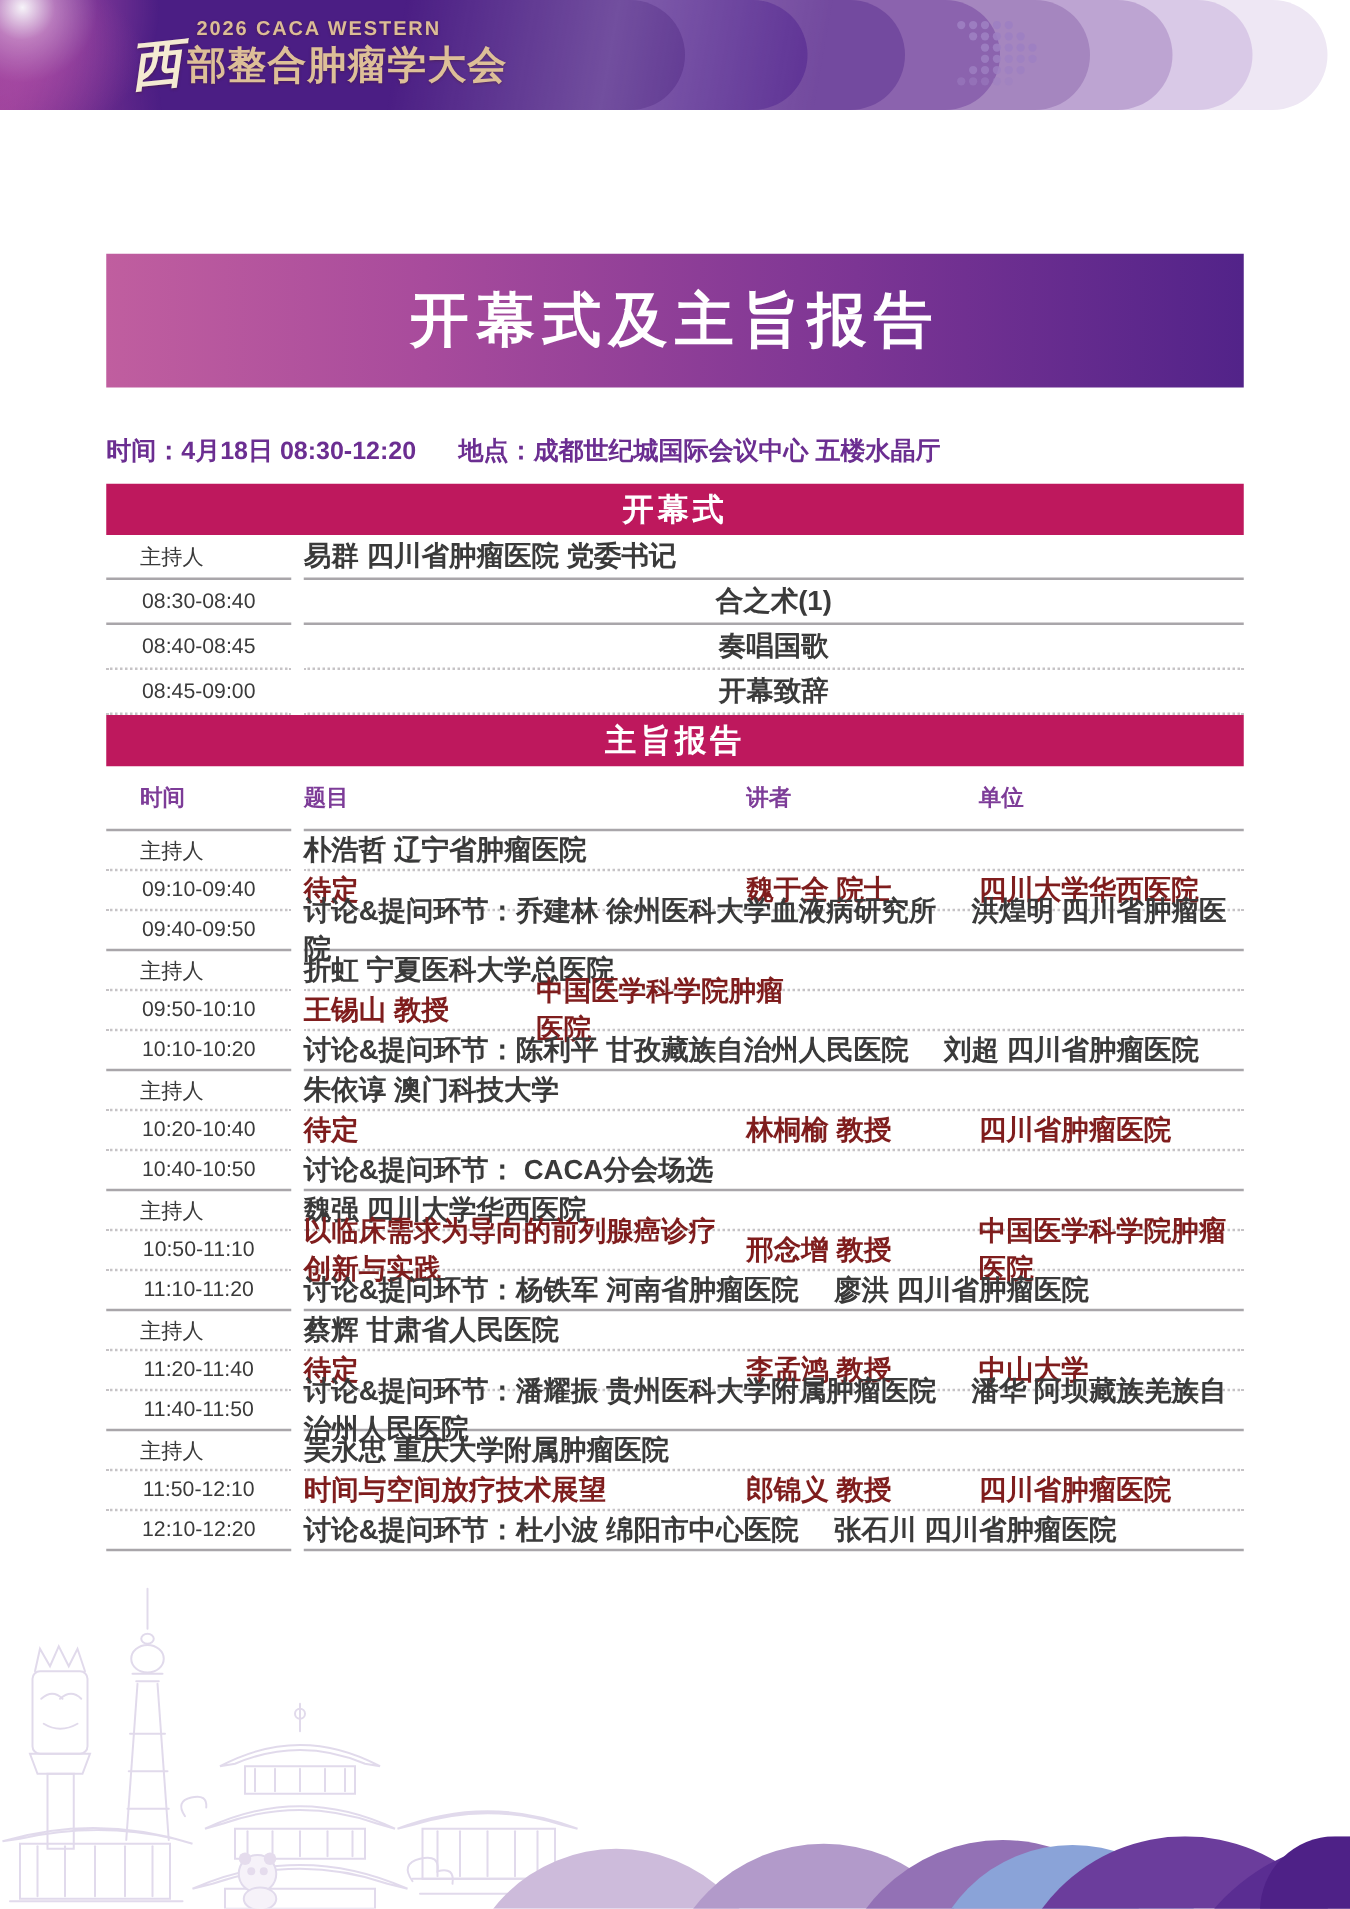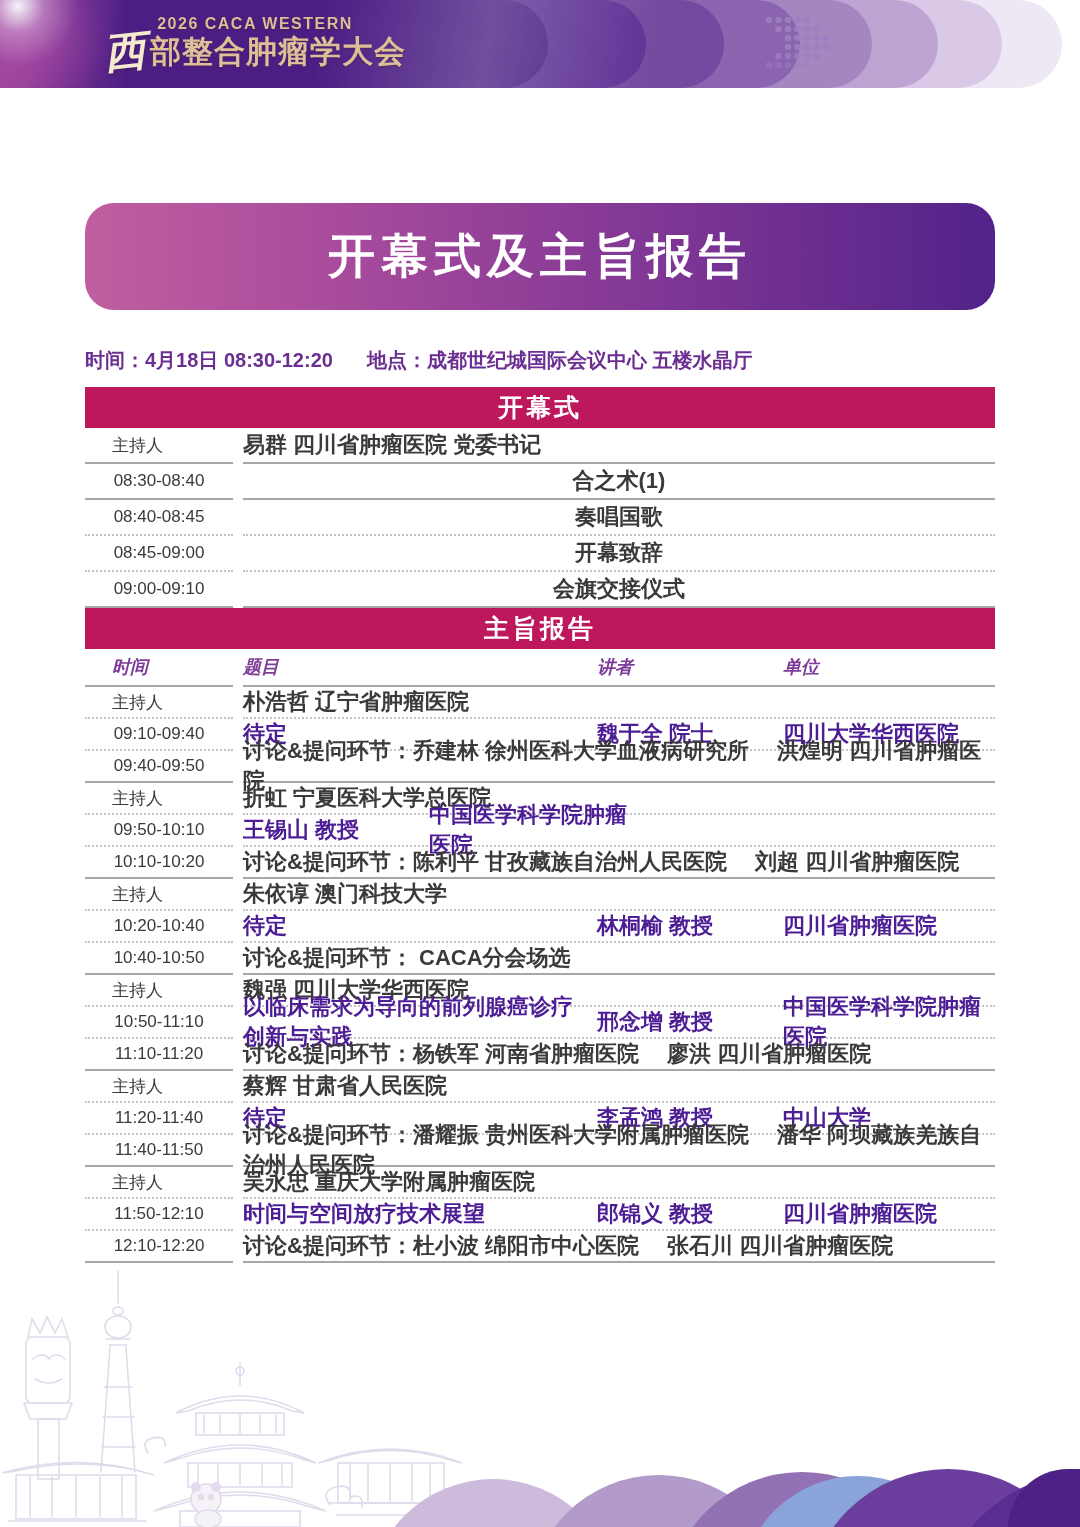--- a/index.html
+++ b/index.html
@@ -36,21 +36,21 @@
                  font-size:42px; color:#f4ead2; transform:rotate(-6deg); margin-right:3px;
                  line-height:.8; vertical-align:-4px; }
   .dot-arrow { position:absolute; left:763px; top:16px; }
 
   
   .content { position:absolute; left:85px; top:0; width:910px; }
 
   .page-banner {
     margin-top:203px; height:107px; display:flex; align-items:center; justify-content:center;
     background:linear-gradient(90deg,#c05e9f 0%,#a84b9c 28%,#7c3594 66%,#522389 100%);
-    color:#fff; font-size:47px; font-weight:bold; letter-spacing:6px;border-radius:29px;
+    color:#fff; font-size:47px; font-weight:bold; letter-spacing:6px;
   }
 
   .meta { margin-top:37px; font-size:20px; font-weight:bold; color:#6b2e91; white-space:nowrap; }
   .meta .place { margin-left:34px; }
 
   .section-bar {
     margin-top:13px; height:41px; display:flex; align-items:center; justify-content:center;
     background:#be185d; color:#fff; font-size:25px; font-weight:bold; letter-spacing:3px;
   }
   .section-bar.keynote-bar { margin-top:0; }
@@ -60,26 +60,26 @@
   .t-row .cell { display:flex; align-items:center; }
   .c-time { width:148px; justify-content:center; text-align:center;
             font-weight:normal; font-size:17px; color:#3a3a3a; }
   .c-time.host-label { justify-content:flex-start; padding-left:27px; }
   .c-rest { flex:1; margin-left:10px; font-size:22px; }
   .c-rest.centered { justify-content:center; text-align:center; }
   .b-solid  { border-bottom:2px solid #a9a6aa; }
   .b-dotted { border-bottom:2px dotted #c6c3c6; }
   .opening-table .t-row { height:36px; }
   .keynote-table .t-row { height:32px; }
-  .keynote-table .t-row.head-row { height:38px;font-style:italic; }
+  .keynote-table .t-row.head-row { height:52px; }
 
   .c-title { flex:1; padding-right:6px; }
   .c-speaker { width:186px; }
   .c-affil { width:212px; }
-  .purple { color:#4c1d95; font-weight:bold; }
+  .purple { color:#7f1d1d; font-weight:bold; }
   .dark-bold { font-weight:bold; color:#3a3a3a; }
   .head-row .cell { font-weight:bold; color:#7d3c98; font-size:18px; }
   .head-row .c-time { justify-content:flex-start; padding-left:27px; }
 
   
   .skyline { position:absolute; left:0; bottom:0; opacity:.55; }
   .band { position:absolute; right:0; bottom:0; left:388px; height:58px; overflow:hidden; }
   .band .bubble { position:absolute; border-radius:50%; }
   .bub1 { left:-20px;  top:10px; width:250px; height:250px; background:#cdbbdb; }
   .bub2 { left:140px;  top:6px;  width:262px; height:262px; background:#b29aca; }
@@ -160,24 +160,20 @@
         <div class="cell c-rest centered dark-bold b-solid">合之术(1)</div>
       </div>
       <div class="t-row">
         <div class="cell c-time b-dotted">08:40-08:45</div>
         <div class="cell c-rest centered dark-bold b-dotted">奏唱国歌</div>
       </div>
       <div class="t-row">
         <div class="cell c-time b-dotted">08:45-09:00</div>
         <div class="cell c-rest centered dark-bold b-dotted">开幕致辞</div>
       </div>
-      <div class="t-row">
-        <div class="cell c-time b-solid">09:00-09:10</div>
-        <div class="cell c-rest centered dark-bold b-solid">会旗交接仪式</div>
-      </div>
     </div>
 
   <div class="section-bar keynote-bar">主旨报告</div>
   <div class="keynote-table">
       <div class="t-row head-row">
         <div class="cell c-time b-solid">时间</div>
         <div class="cell c-rest b-solid">
           <div class="cell c-title">题目</div>
           <div class="cell c-speaker">讲者</div>
           <div class="cell c-affil">单位</div>

